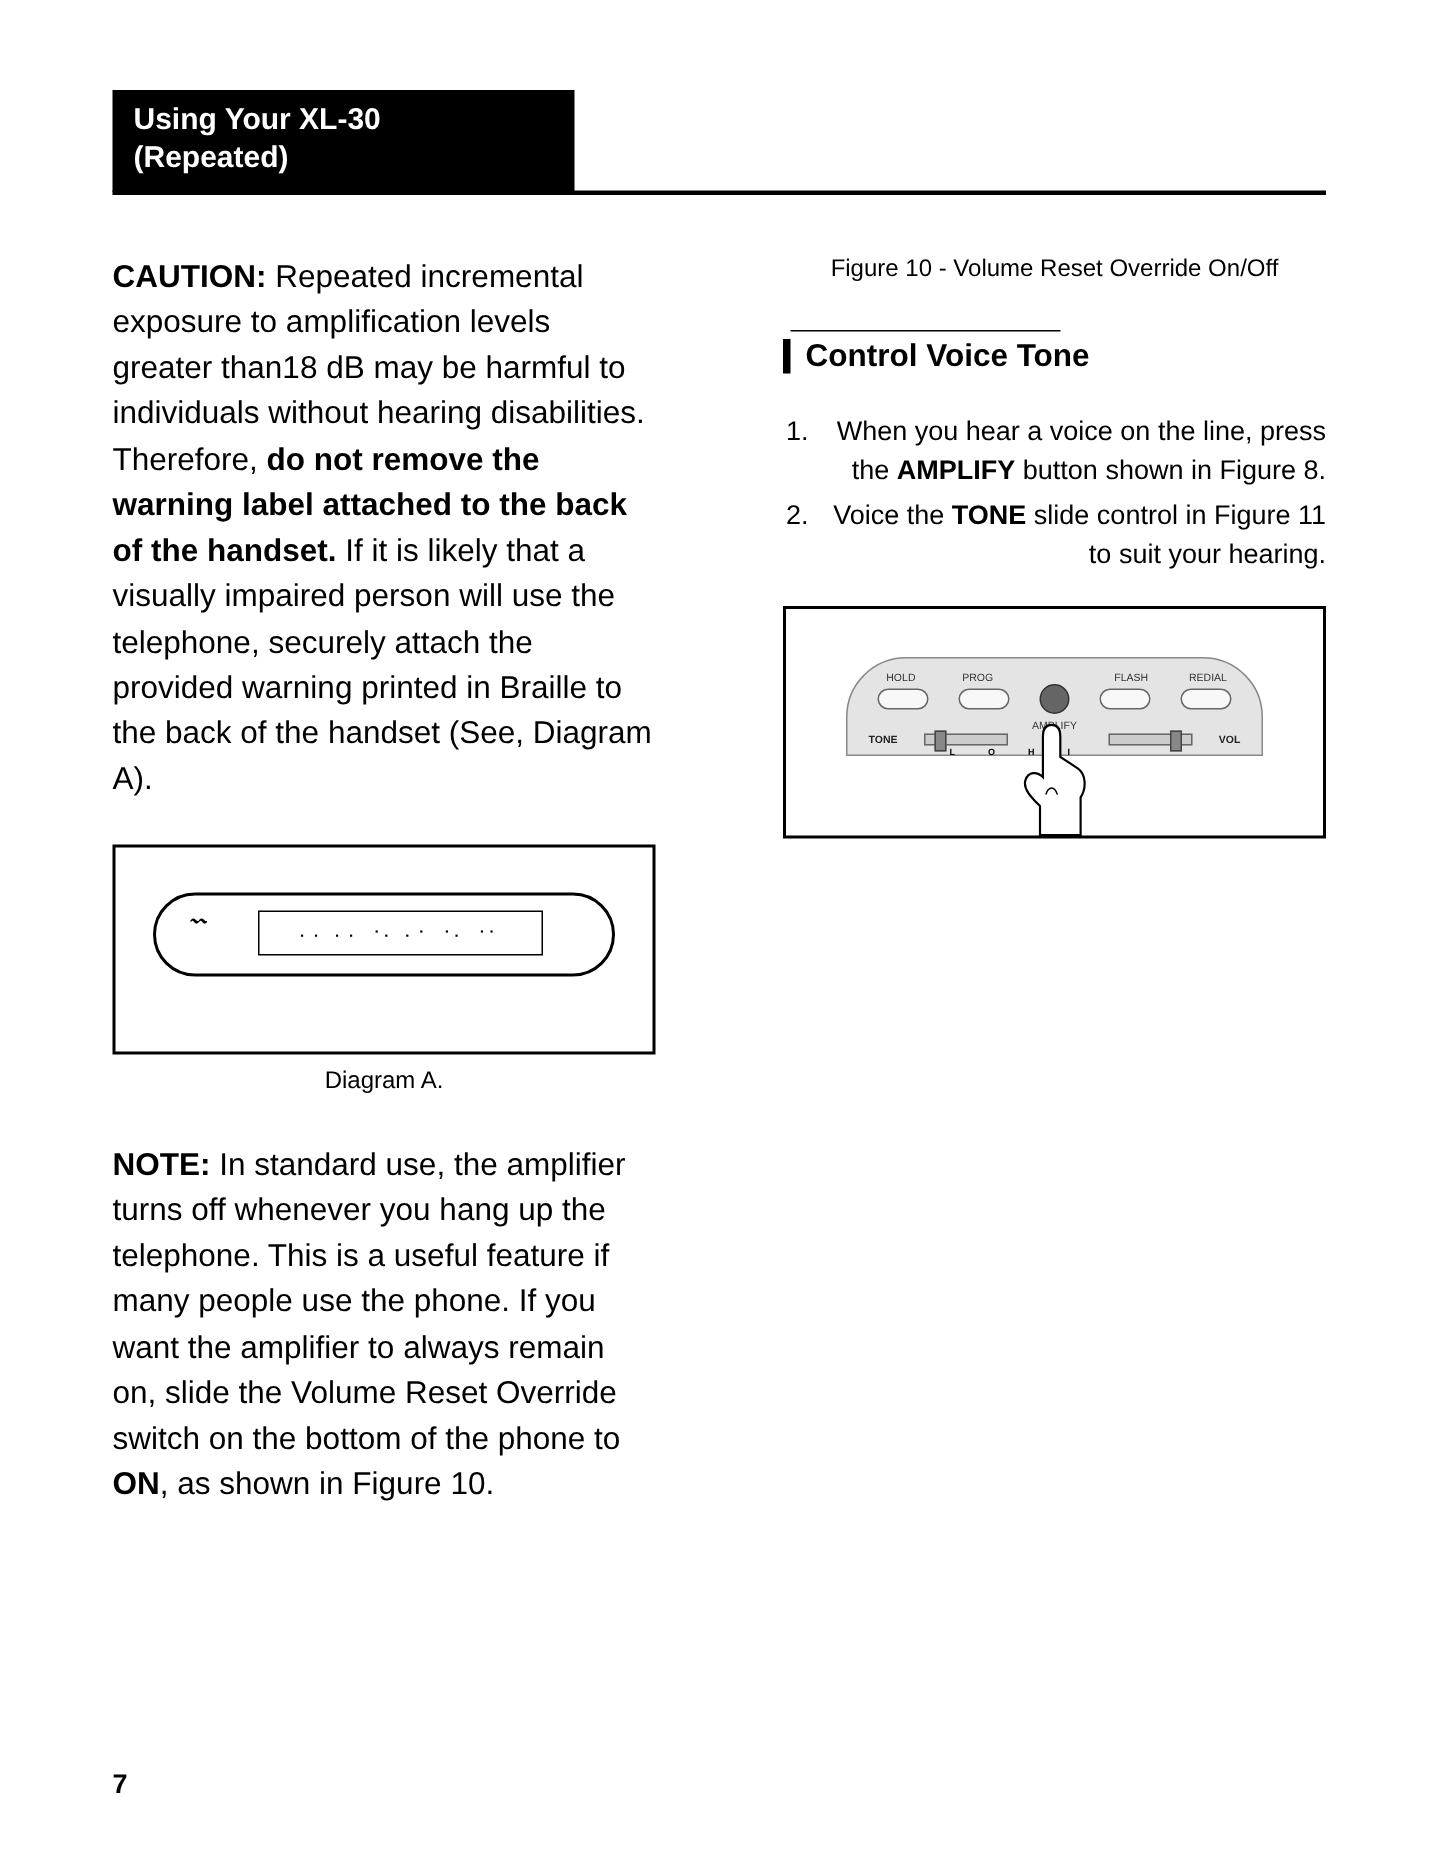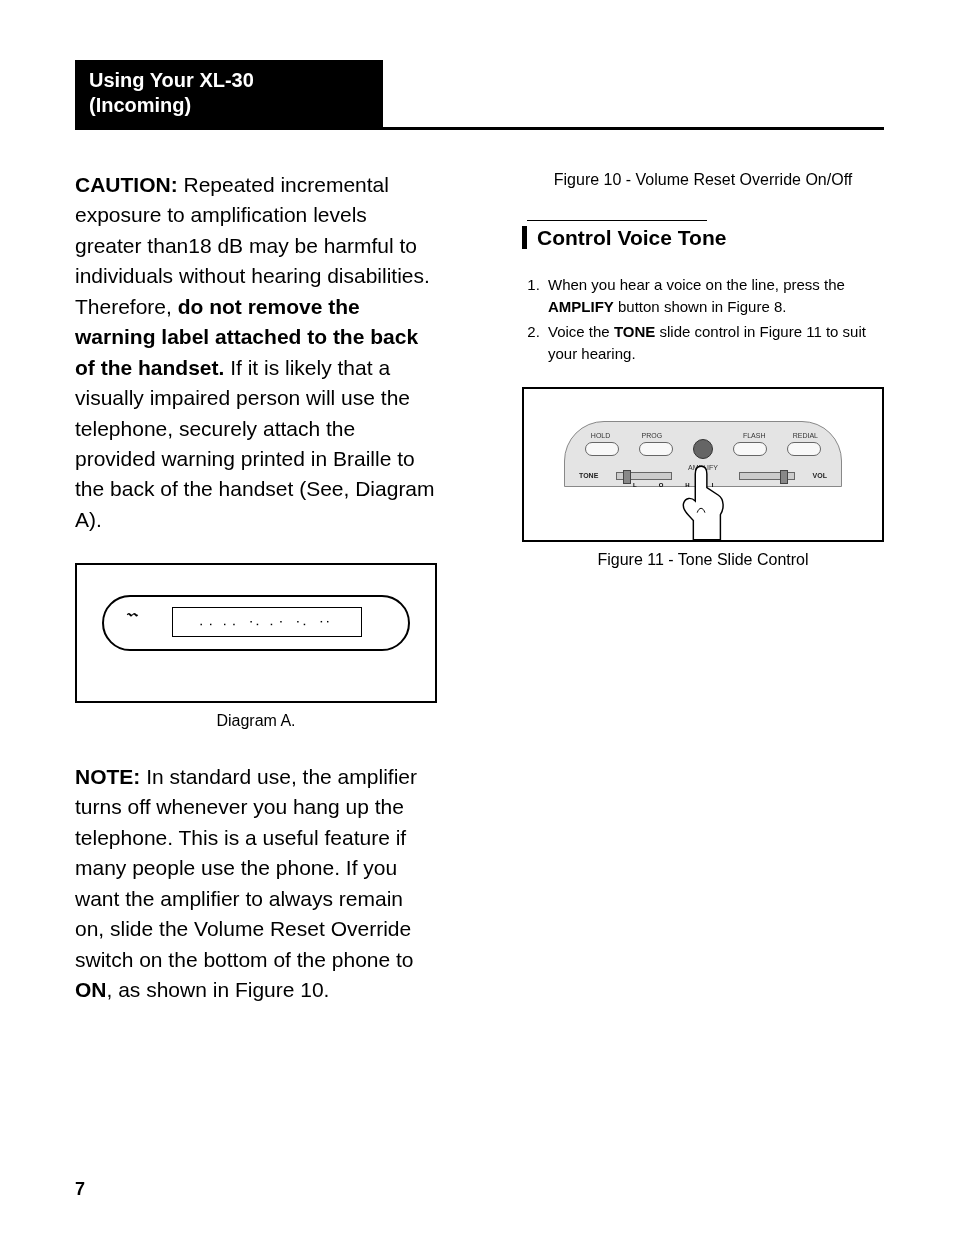--- a/index.html
+++ b/index.html
@@ -67,21 +67,21 @@
   .sw-vr  { position:absolute; left:190px; top:70px; font-size:10px; font-weight:bold; line-height:1.1;}
   .sw-bt  { position:absolute; left:225px; top:118px; width:26px; height:18px; border:2px solid #000; border-radius:3px;}
   .vstrip1 { position:absolute; right:10px; top:0; bottom:0; width:6px; border-left:2px solid #000; border-right:2px solid #000;}
   .vstrip2 { position:absolute; right:22px; top:0; bottom:0; width:6px; border-left:2px solid #000; border-right:2px solid #000;}
   .section-head {
     font-size: 21px; font-weight: 700; margin: 35px 0 25px 0;
     border-left: 5px solid #000; padding-left: 10px; line-height:1.1;
     position: relative;
   }
   .section-head-line { border-top:1.5px solid #000; width:180px; position:absolute; top:-6px; left:0;}
-  .steps { font-size: 15px; line-height: 1.45; padding-left: 22px; margin-bottom: 22px;}
+  .steps { font-size: 18px; line-height: 1.45; padding-left: 22px; margin-bottom: 22px; text-align: right;}
   .steps li { margin-bottom: 4px; padding-left: 4px;}
   .fig11-box { border:2px solid #000; height:155px; position:relative; margin-bottom:8px; background:#fff;}
   .phone-body { position:absolute; left:40px; right:40px; top:32px; height:66px; background:#e4e4e4; border:1.5px solid #888; border-top-left-radius:40px; border-top-right-radius:40px;}
   .phone-row { position:absolute; top:10px; left:0; right:0; display:flex; justify-content:space-around; font-size:7px; color:#333; padding:0 10px;}
   .phone-row span { text-align:center; width:50px;}
   .phone-btns { position:absolute; top:20px; left:0; right:0; display:flex; justify-content:space-around; padding:0 10px;}
   .oval { width:34px; height:14px; background:#f8f8f8; border:1px solid #666; border-radius:8px;}
   .amp-btn { width:20px; height:20px; background:#656565; border:1px solid #333; border-radius:50%; margin-top:-3px;}
   .amp-lbl { position:absolute; top:42px; left:0; right:0; text-align:center; font-size:7px; color:#333;}
   .tone-row { position:absolute; top:50px; left:14px; right:14px; display:flex; justify-content:space-between; align-items:center; font-size:7px; font-weight:bold; color:#222;}
@@ -91,21 +91,21 @@
   .lohi { position:absolute; top:60px; left:68px; font-size:6px; font-weight:bold; letter-spacing:22px;}
   .finger { position:absolute; left:150px; top:75px; width:58px; height:78px;}
   .pagenum { position:absolute; left:75px; bottom:48px; font-weight:bold; font-size:18px;}
 </style>
 </head>
 <body>
 
 <div class="header-bar">
   <div class="header-black">
     <span>Using Your XL-30</span><br>
-    <span>(Incoming)</span>
+    <span>(Repeated)</span>
   </div>
   <div class="header-line"></div>
 </div>
 
 <div class="columns">
   <div class="col col-left">
     <p class="para">
       <span class="bold">CAUTION:</span><span> Repeated incremental exposure to amplification levels greater than18 dB may be harmful to individuals without hearing disabilities. Therefore, </span><span class="bold">do not remove the warning label attached to the back of the handset.</span><span> If it is likely that a visually impaired person will use the telephone, securely attach the provided warning printed in Braille to the back of the handset (See, Diagram A).</span>
     </p>
 
@@ -167,17 +167,16 @@
             </div>
           <span>VOL</span>
         </div>
         <div class="lohi"><span>LO</span><span>HI</span></div>
       </div>
       <svg class="finger" viewBox="0 0 60 80">
         <path d="M28 2 C24 2 22 5 22 10 L22 38 C18 34 12 34 10 40 C8 46 14 52 20 58 L20 78 L48 78 L48 52 C52 46 52 36 46 32 L34 24 L34 10 C34 5 32 2 28 2 Z" fill="#fff" stroke="#000" stroke-width="1.5"></path>
         <path d="M24 50 C26 44 30 44 32 50" fill="none" stroke="#000" stroke-width="1"></path>
       </svg>
     </div>
-    <div class="caption">Figure 11 - Tone Slide Control</div>
   </div>
 </div>
 
 <div class="pagenum">7</div>
 
 </body></html>

